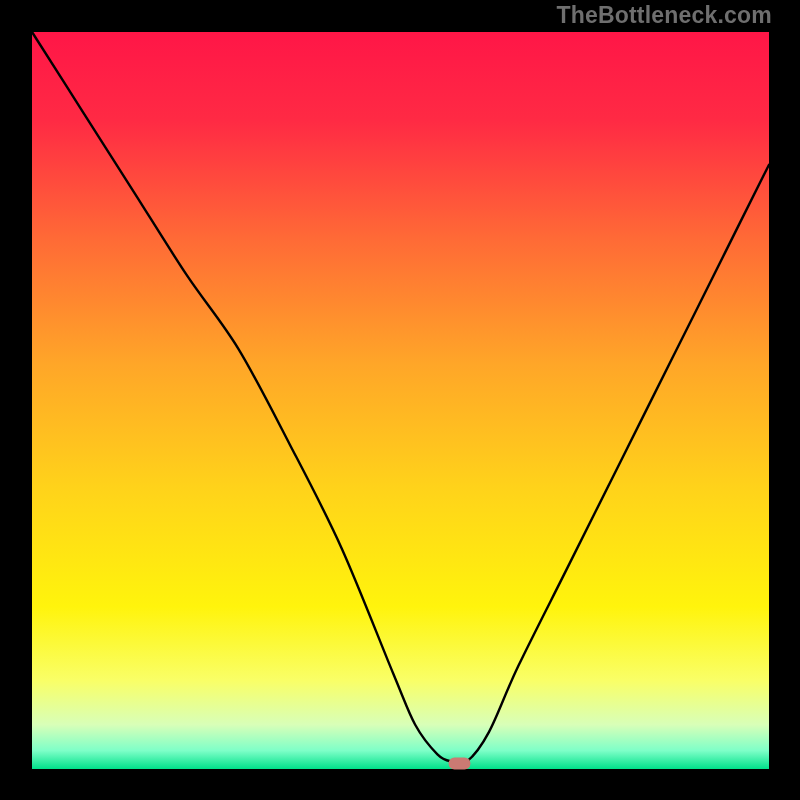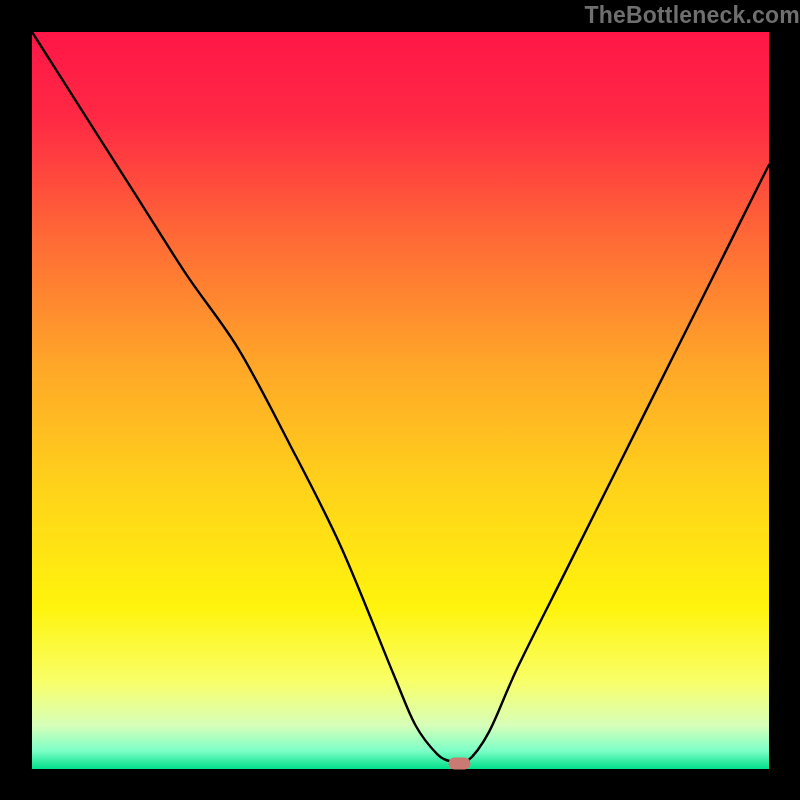--- a/index.html
+++ b/index.html
@@ -11,21 +11,21 @@
     overflow: hidden;
   }
   .wrapper {
     position: relative;
     width: 800px;
     height: 800px;
   }
   .watermark {
     position: absolute;
     top: 2px;
-    right: 0;
+    right: 28px;
     font-family: Arial, Helvetica, sans-serif;
     font-size: 23px;
     font-weight: bold;
     color: #6f6f6f;
     letter-spacing: 0.2px;
     z-index: 3;
   }
   svg {
     position: absolute;
     top: 0;

